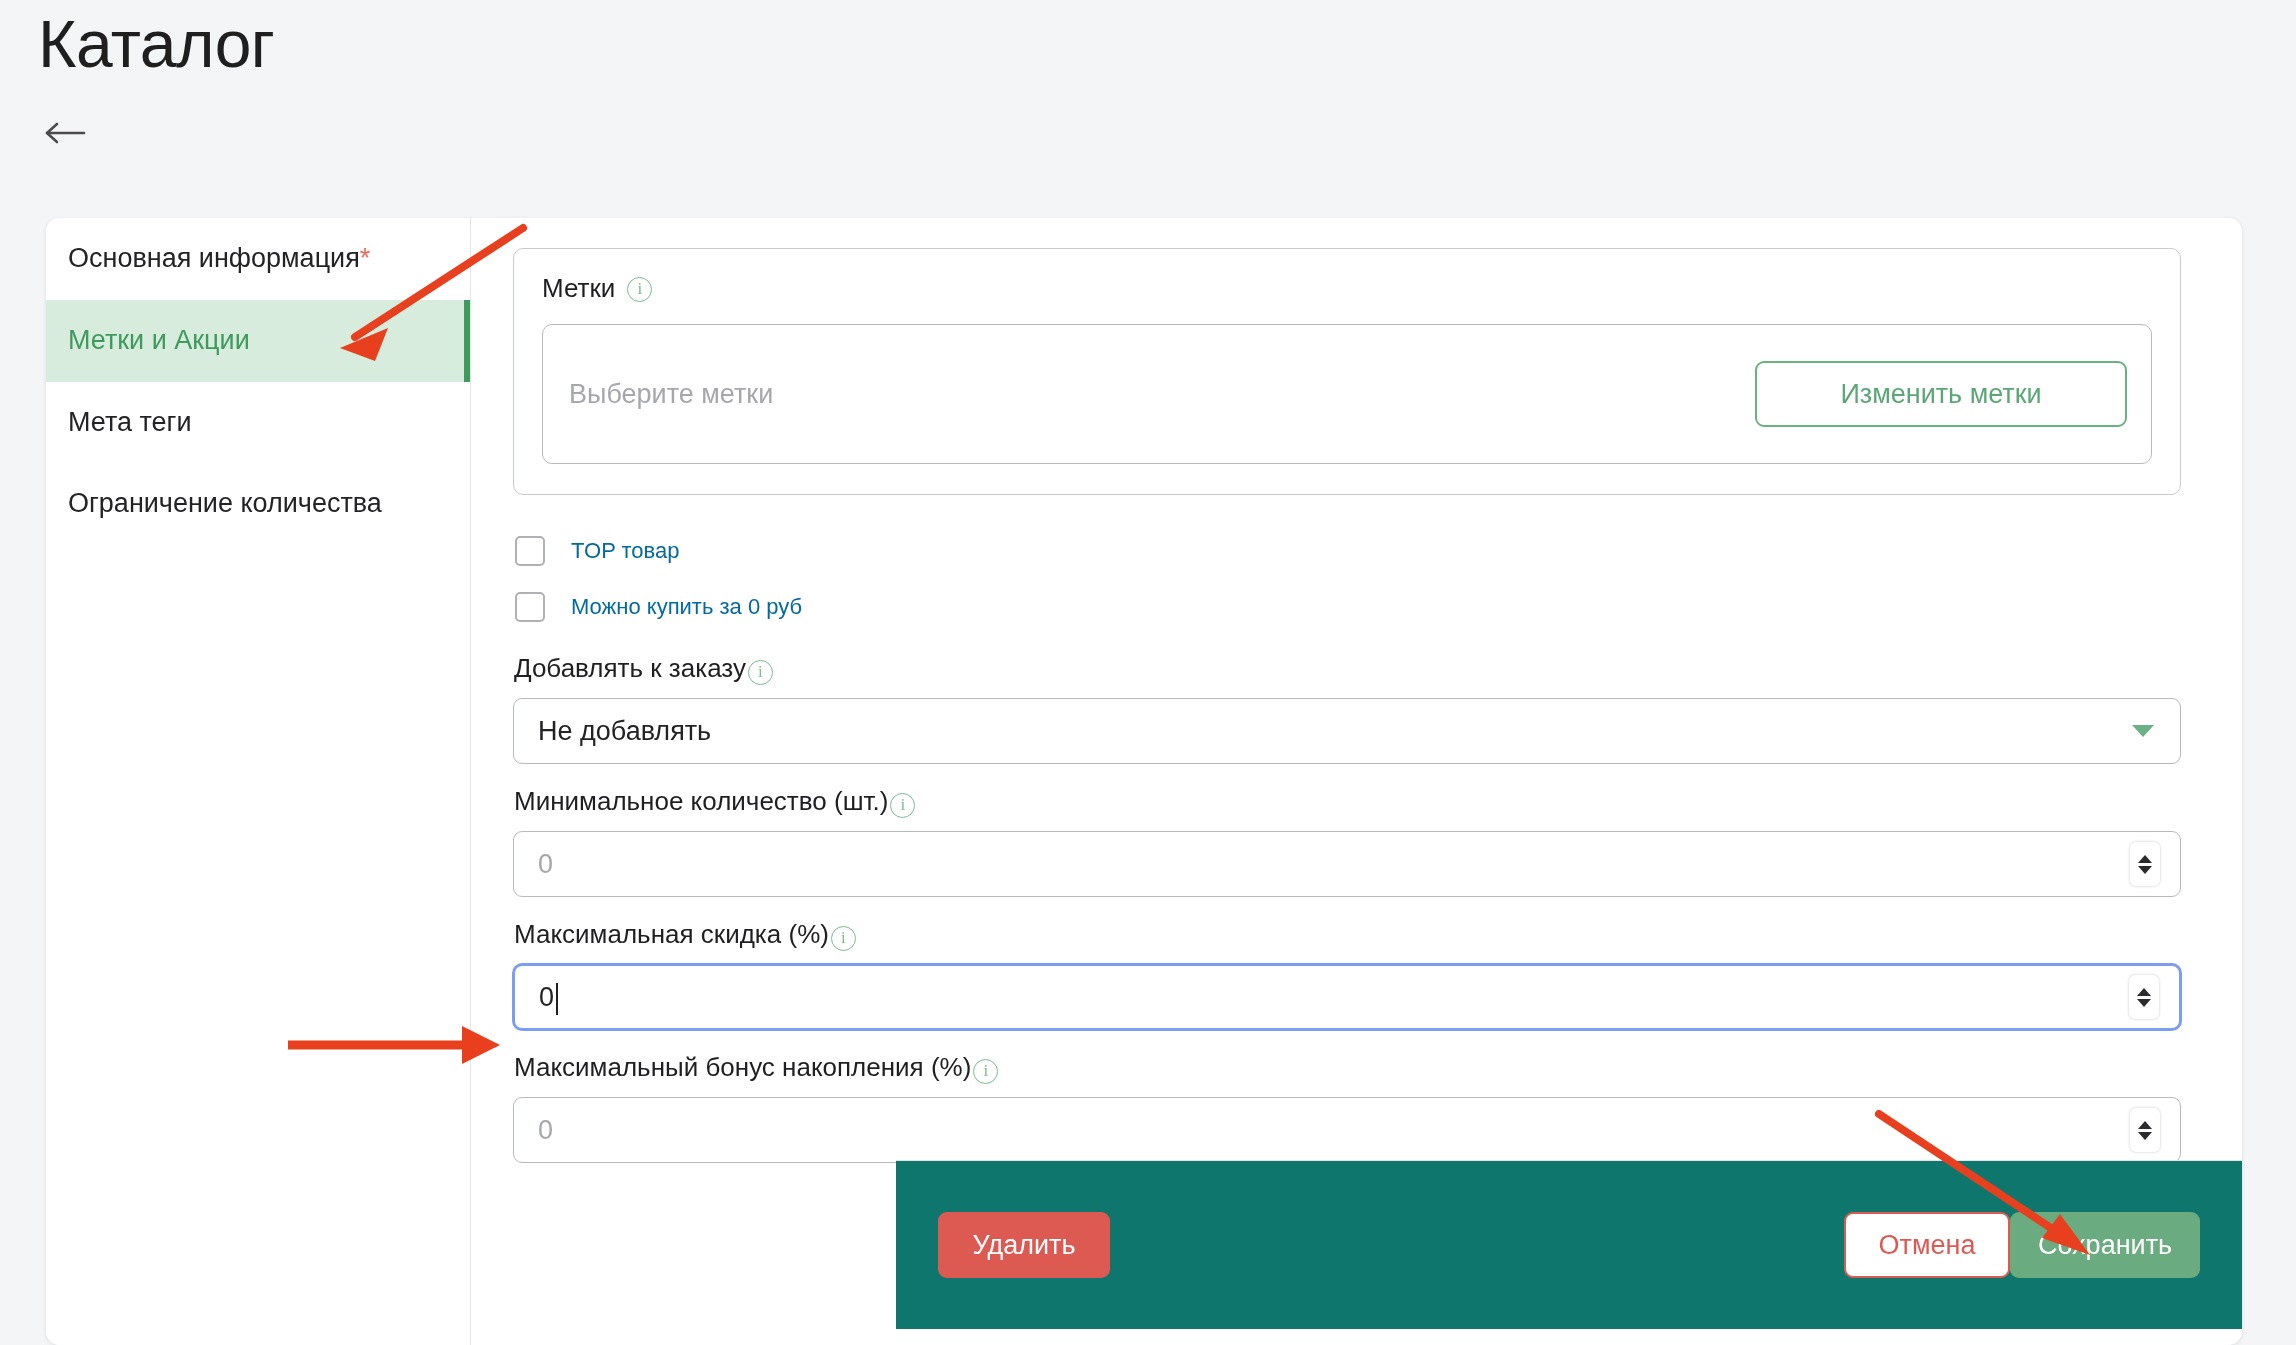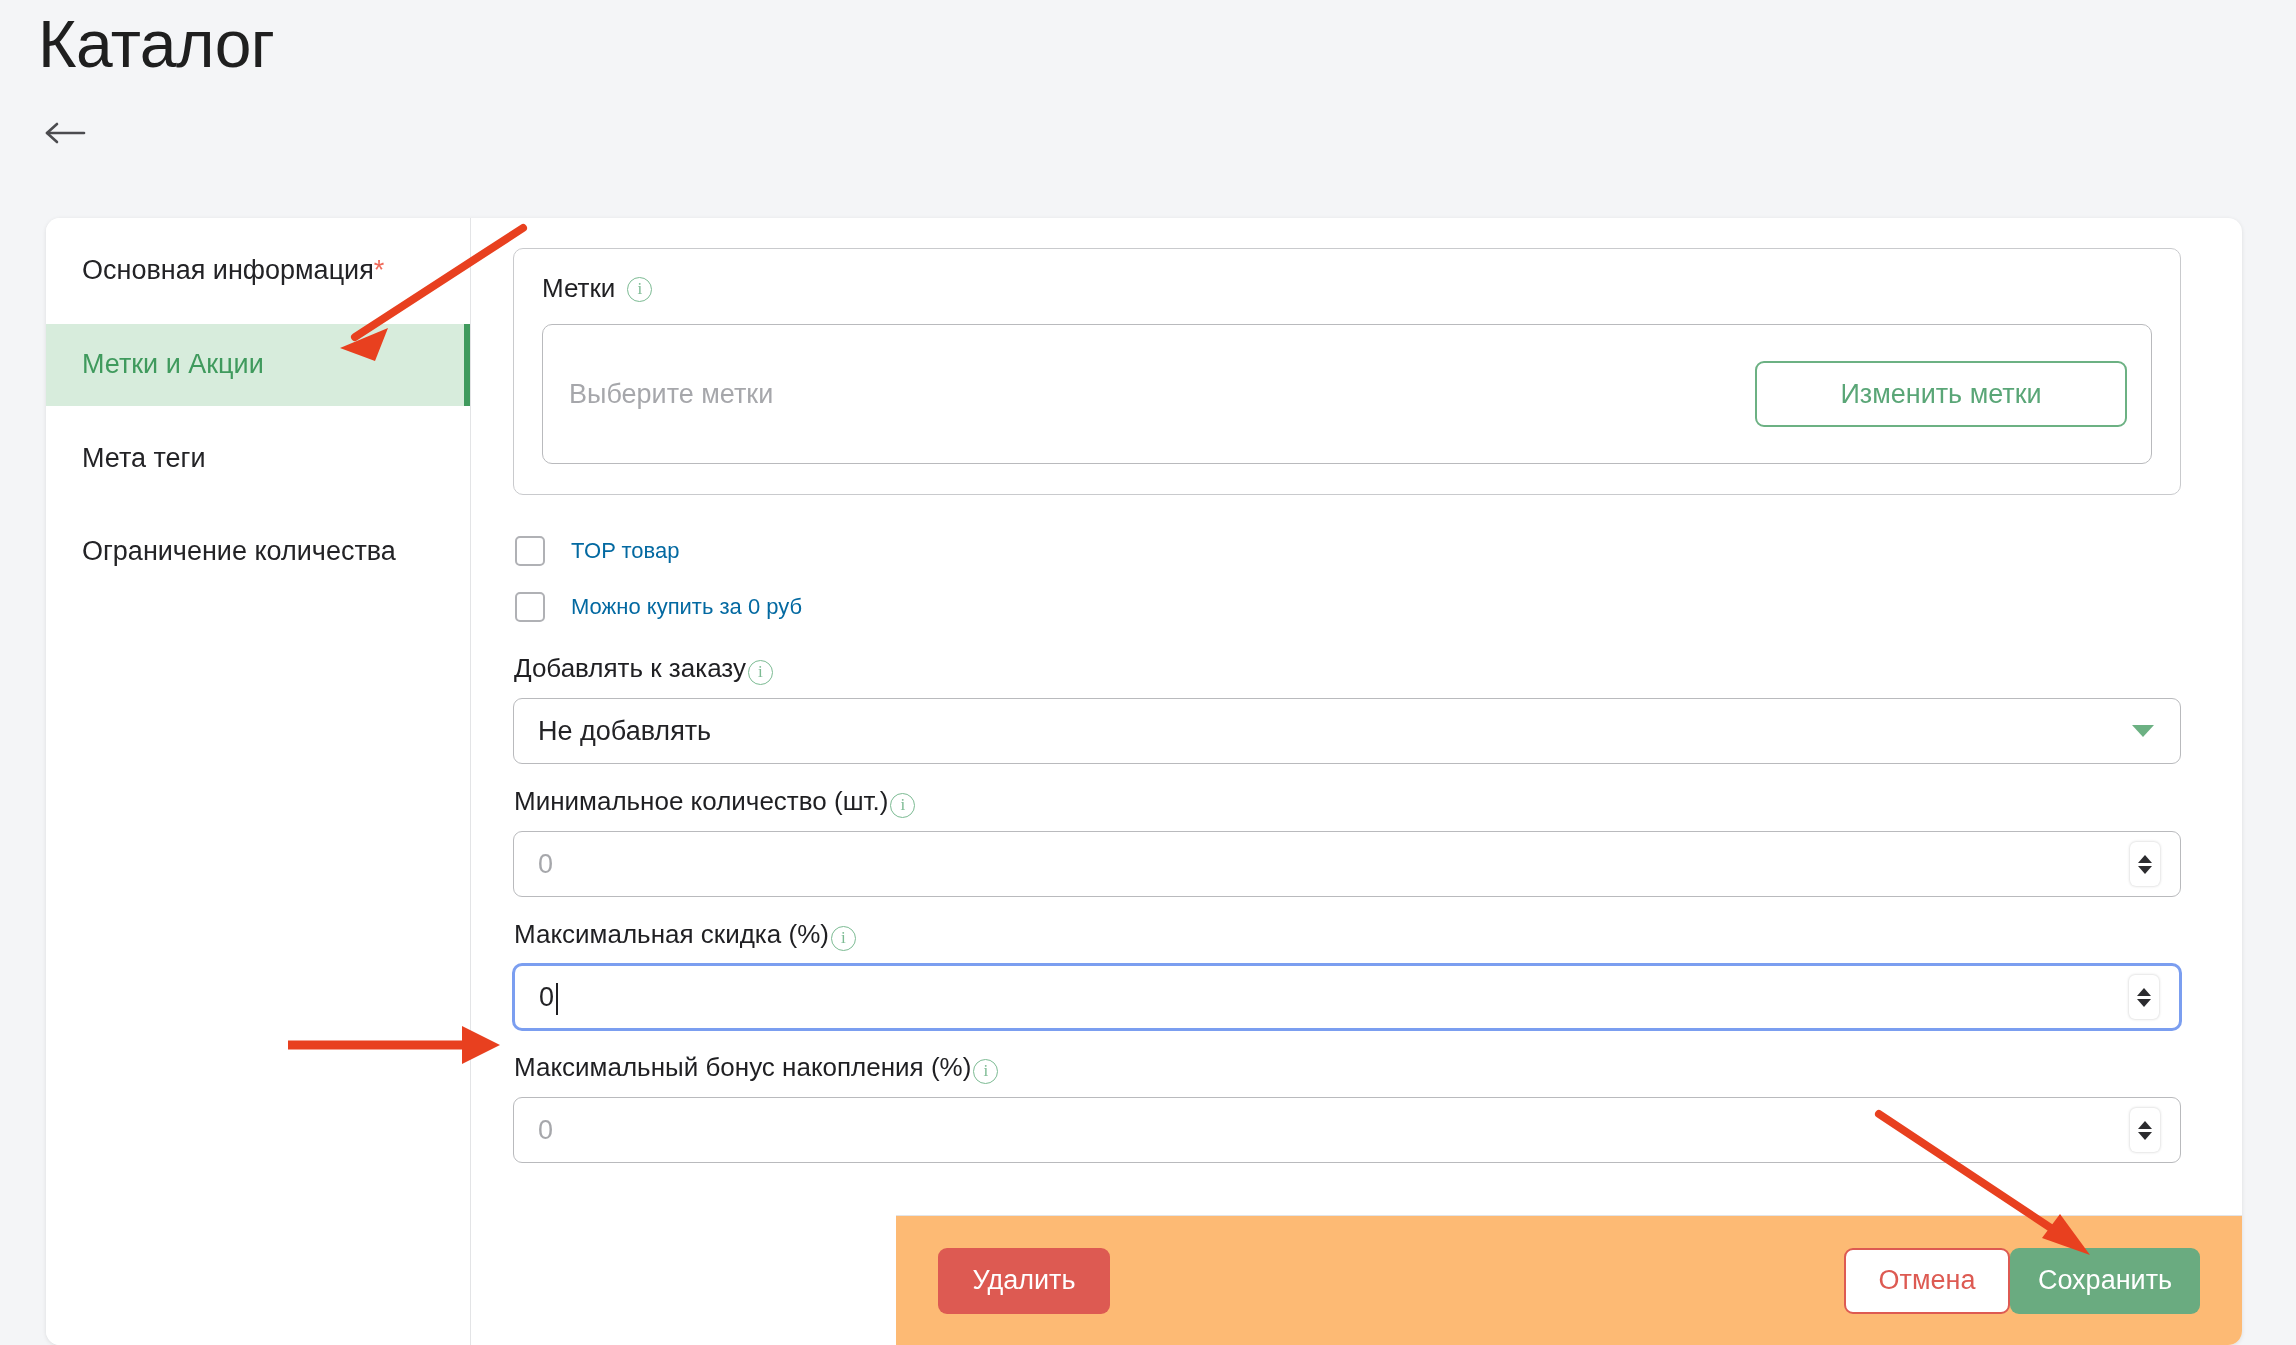--- a/index.html
+++ b/index.html
@@ -41,27 +41,26 @@
   }
 
   
   .sidebar{
     position:absolute; left:0; top:0; width:425px; height:100%;
     border-right:1px solid #e3e4e6;
     background:#fff;
   }
   .side-item{
     position:relative;
-    padding:24px 30px 24px 36px;
+    padding:24px 30px 24px 22px;
     font-size:27px;
     color:#232326;
     cursor:pointer;
     line-height:1.25;
     white-space:nowrap;
-    margin-top:12px;
   }
   .side-item .req{ color:#ef6a5a; font-size:27px; }
   .side-item.active{
     background:#d7ecdc;
     color:#3f9a5d;
   }
   .side-item.active:after{
     content:""; position:absolute; right:0; top:0; bottom:0;
     width:6px; background:#3f9a5d;
   }
@@ -187,23 +186,23 @@
   .stepper .chev{
     width:0;height:0;
     border-left:7px solid transparent;
     border-right:7px solid transparent;
   }
   .stepper .up{ border-bottom:8px solid #2b2b2e; }
   .stepper .dn{ border-top:8px solid #2b2b2e; }
 
   
   .footer{
-    position:absolute; left:425px; right:0; bottom:0;
-    height:130px;
-    background:#fdba74;
+    position:absolute; left:425px; right:0; bottom:16px;
+    height:169px;
+    background:#0f766e;
     border-top:1px solid #e3e4e6;
     display:flex; align-items:center;
     padding:0 42px;
   }
   .btn{
     font-size:27px; border-radius:9px; cursor:pointer;
     font-family:"Liberation Sans", sans-serif;
     display:flex; align-items:center; justify-content:center;
     height:66px;
   }

